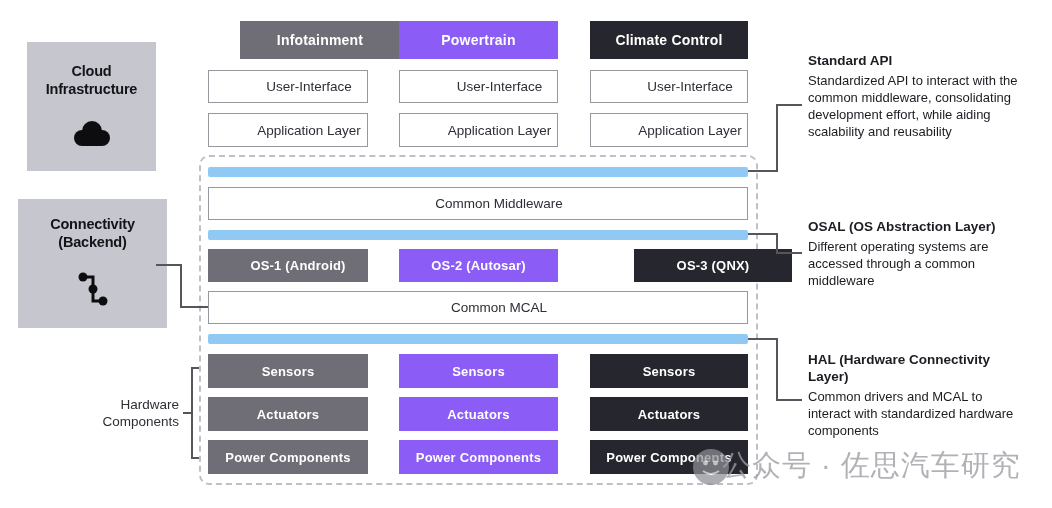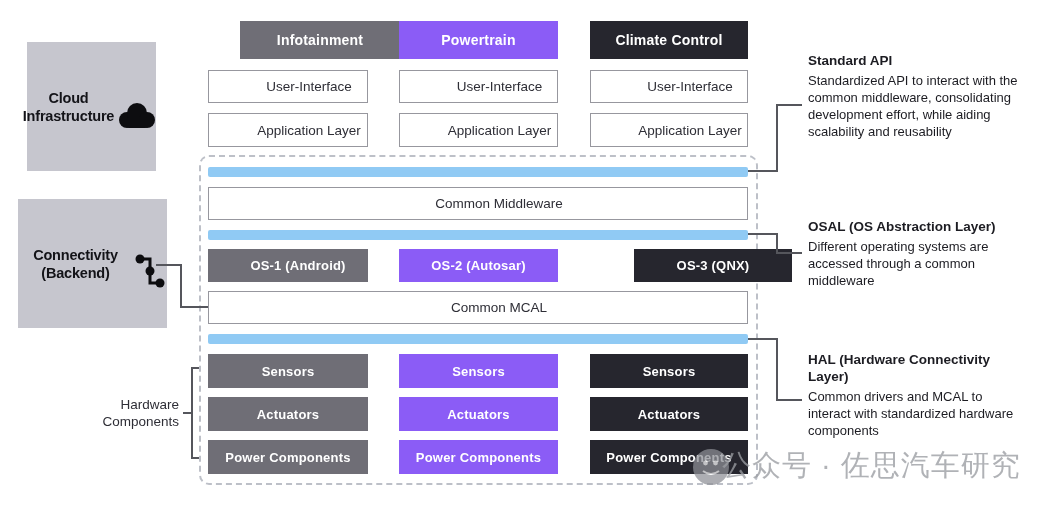--- a/index.html
+++ b/index.html
@@ -5,21 +5,21 @@
   html,body{margin:0;padding:0;background:#ffffff;}
   .stage{
     position:relative;width:1052px;height:508px;background:#ffffff;
     font-family:"Liberation Sans",sans-serif;overflow:hidden;
     -webkit-font-smoothing:antialiased;
   }
   .abs{position:absolute;box-sizing:border-box;}
 
   
   .panel{
-    background:#C6C6CE;color:#131318;display:flex;flex-direction:row;
+    background:#C6C6CE;color:#131318;display:flex;flex-direction:column;
     align-items:center;justify-content:center;text-align:center;
     font-weight:bold;font-size:14.5px;line-height:18px;letter-spacing:-0.2px;
   }
   .panel .icon{margin-top:20px;}
 
   
   .hdr{
     display:flex;align-items:center;justify-content:center;
     color:#ffffff;font-weight:bold;font-size:14px;letter-spacing:0.2px;
   }

